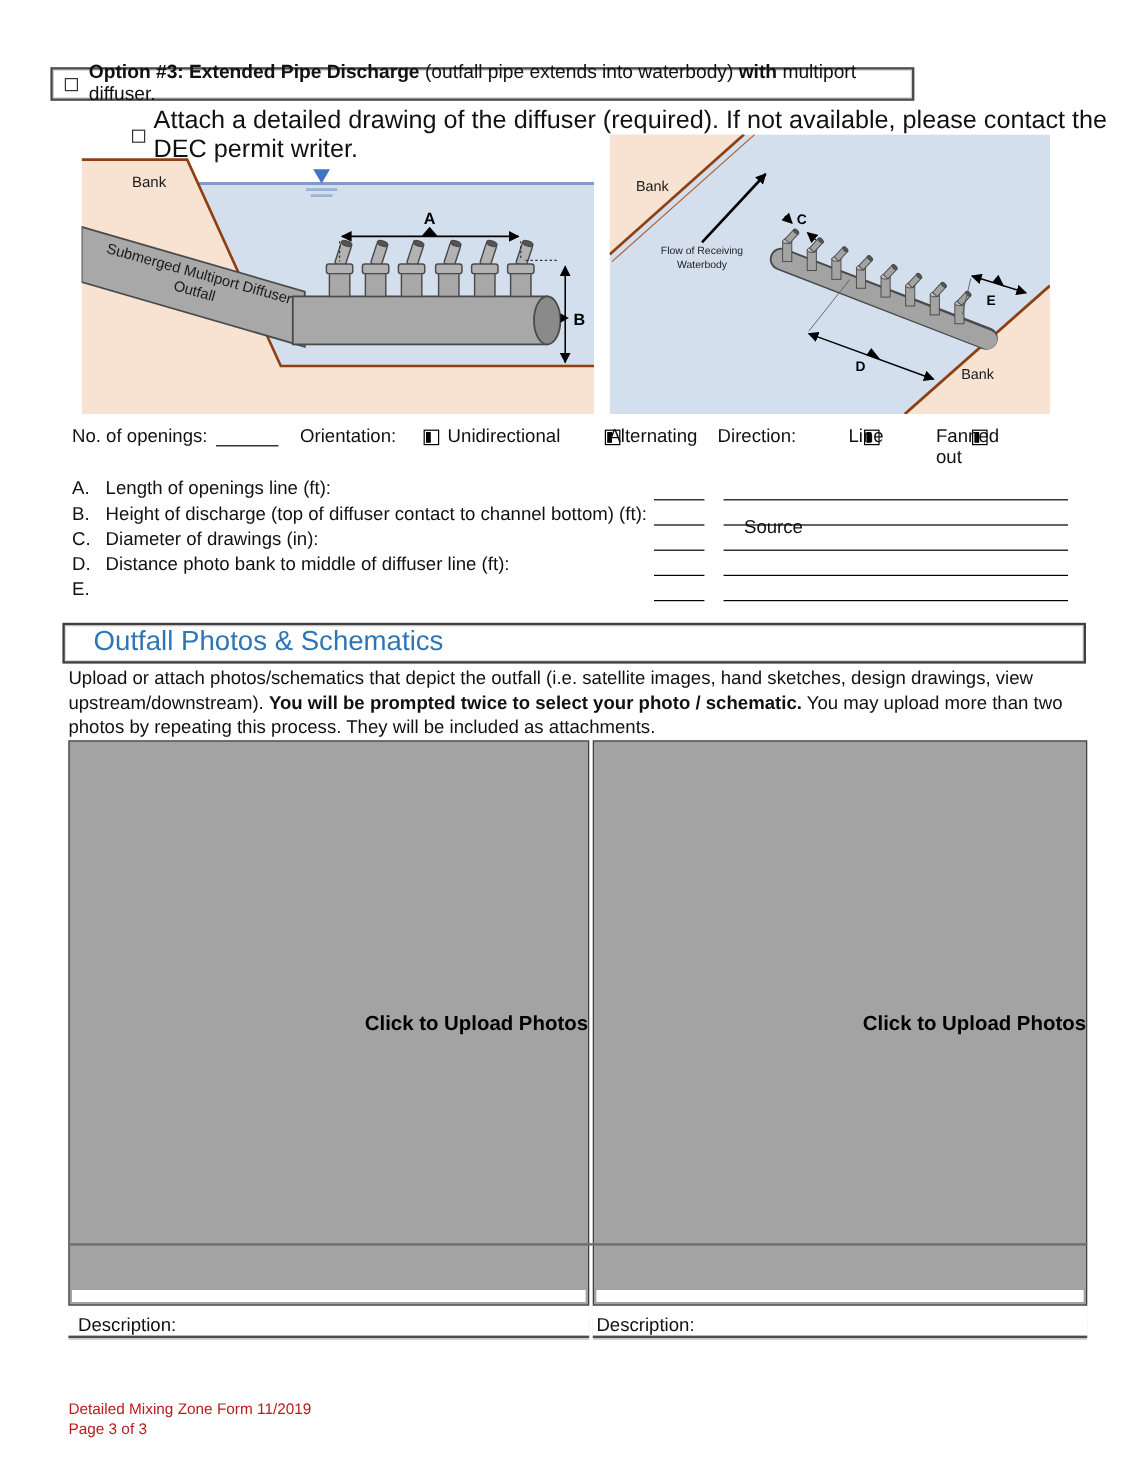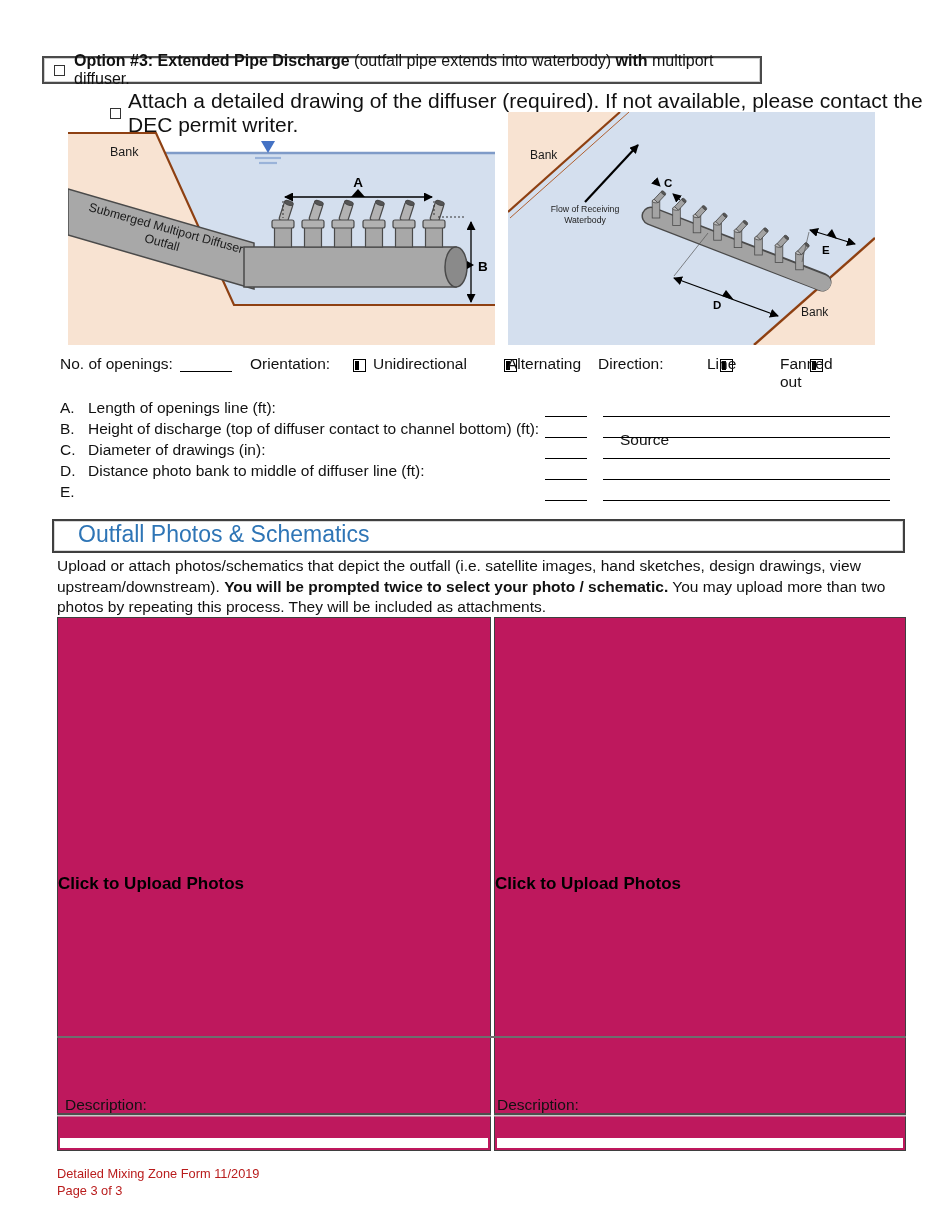--- a/index.html
+++ b/index.html
@@ -25,22 +25,22 @@
   .mrow .letter { position:absolute; left:60px; top:0; }
   .mrow .mtext  { position:absolute; left:88px; top:0; }
   .mrow .sblank { position:absolute; left:545px; top:1px; width:42px; }
   .mrow .lblank { position:absolute; left:603px; top:1px; width:287px; }
 
   
   .sec-head { left:52px; top:519px; width:853px; height:34px; border:2px solid #3f3f3f;
               box-shadow:inset 0 0 0 1px #d8d8d8; display:flex; padding-left:24px;
               color:#2E75B6; font-size:23px; }
   .intro { left:57px; top:556px; width:852px; line-height:20.5px; font-size:15.5px; }
-  .upload-box { top:617px; height:534px; background:#be185d; border:1.5px solid #3f3f3f;
-                display:flex; align-items:center; justify-content:flex-start; cursor:pointer; }
+  .upload-box { top:617px; height:471px; background:#a3a3a3; border:1.5px solid #3f3f3f;
+                display:flex; align-items:center; justify-content:flex-end; cursor:pointer; }
   .upload-box .strip { position:absolute; left:2px; right:2px; bottom:2px; height:10px; background:#fff; }
   .upload-box .lbl { font-weight:bold; font-size:17px; color:#000; }
   .under-rule { left:57px; top:1036px; width:849px; border-top:2px solid #6e6e6e; }
 
   .desc-field { top:1096px; height:19px; border-bottom:2px solid #4d4d4d; box-shadow:0 1.5px 0 #c9c9c9; font-size:15.5px; }
   .footer { left:57px; top:1165px; font-size:12.8px; line-height:17px; color:#b91c1c; }
 
   svg text { font-family:"Liberation Sans", sans-serif; }
 </style>
 </head>

